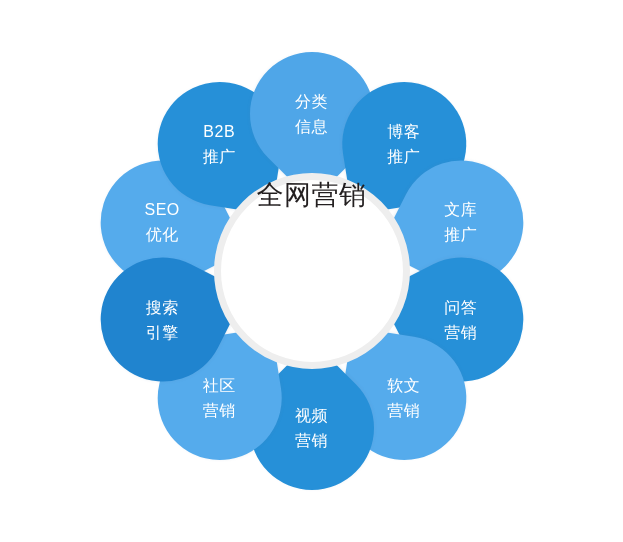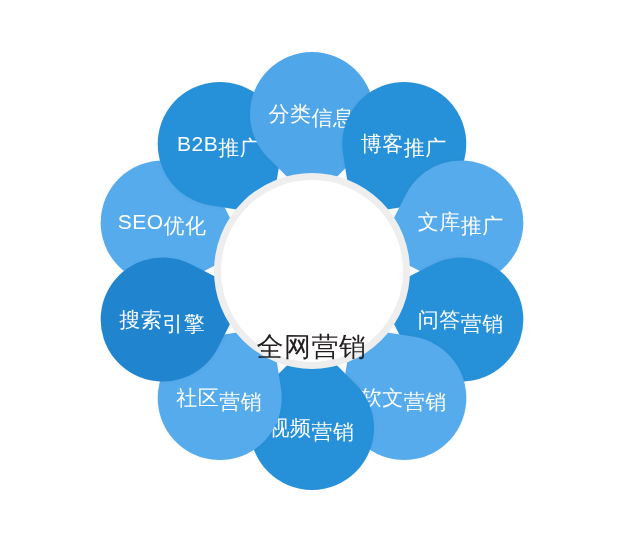--- a/index.html
+++ b/index.html
@@ -49,24 +49,25 @@
     box-shadow: 0 1px 3px rgba(90,130,170,0.12);
   }
 
   .petal-label {
     position: absolute;
     width: 124px;
     left: -62px;
     top: -62px;
     height: 124px;
     display: flex;
+    flex-direction: column;
     align-items: center;
     justify-content: center;
     color: #ffffff;
-    font-size: 21px;
+    font-size: 16px;
     line-height: 1.12;
     letter-spacing: 0.5px;
     text-align: right;
     white-space: nowrap;
     pointer-events: none;
   }
   .petal-label .line2 { margin-top: 7px; }
 
   
   #center-hub {
@@ -77,21 +78,21 @@
     height: 196px;
     margin-left: -98px;
     margin-top: -98px;
     border-radius: 50%;
     background: #ffffff;
     border: 7px solid #eeeeee;
     box-sizing: border-box;
     display: flex;
     flex-direction: column;
     align-items: center;
-    justify-content: flex-end;
+    justify-content: flex-start;
     z-index: 5;
   }
   #center-hub .hub-line {
     color: #231f20;
     font-size: 27px;
     line-height: 1.12;
     letter-spacing: 0.5px;
     white-space: nowrap;
     font-family: "Liberation Sans", "DejaVu Sans", sans-serif;
   }

